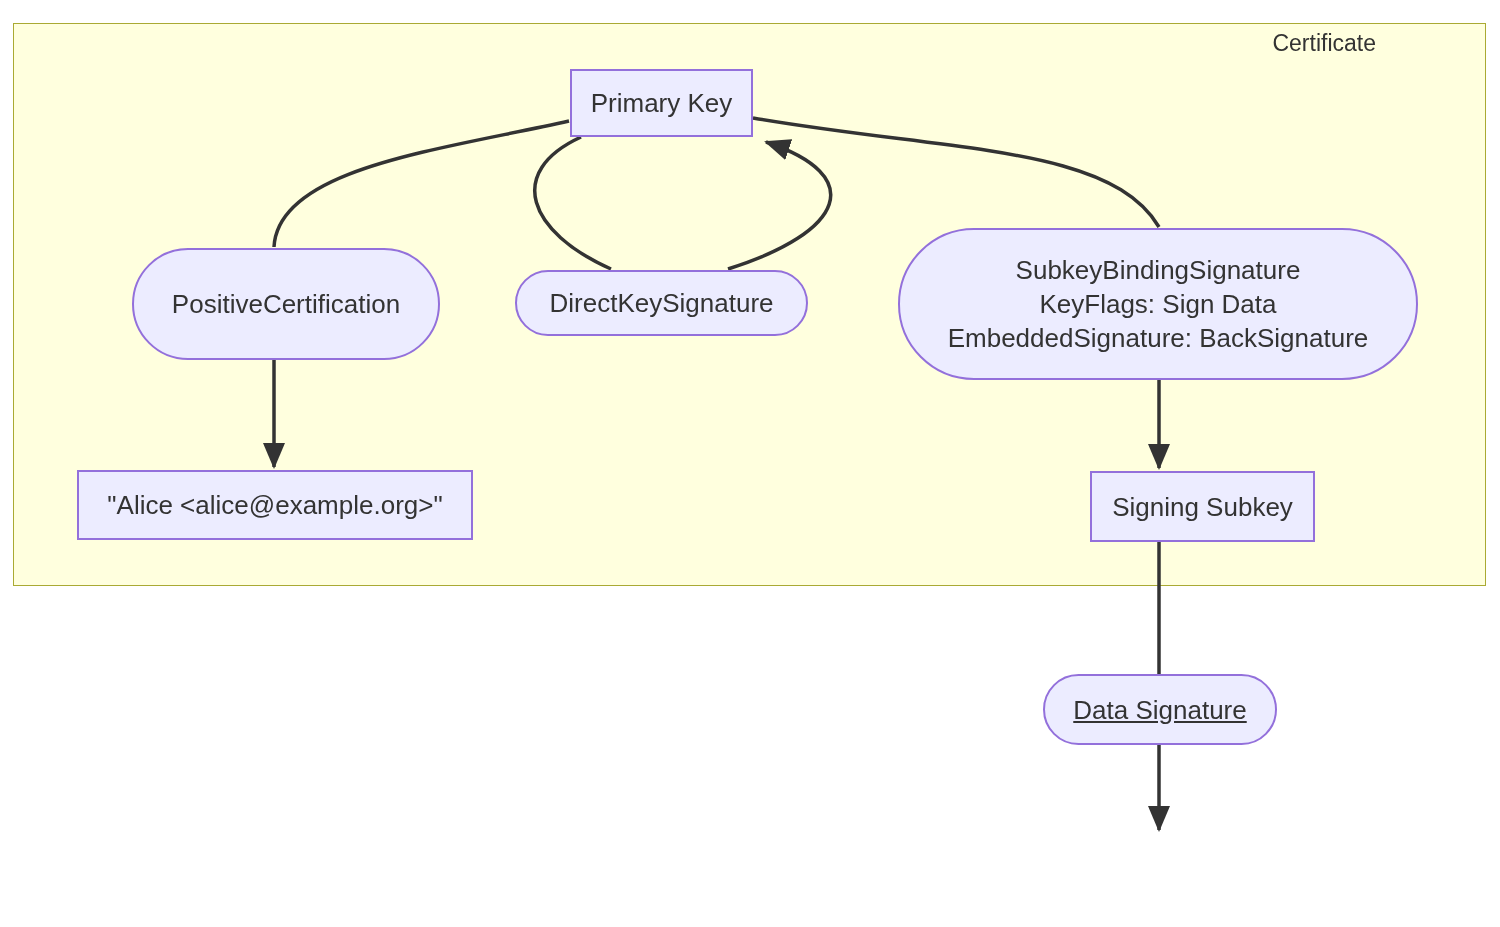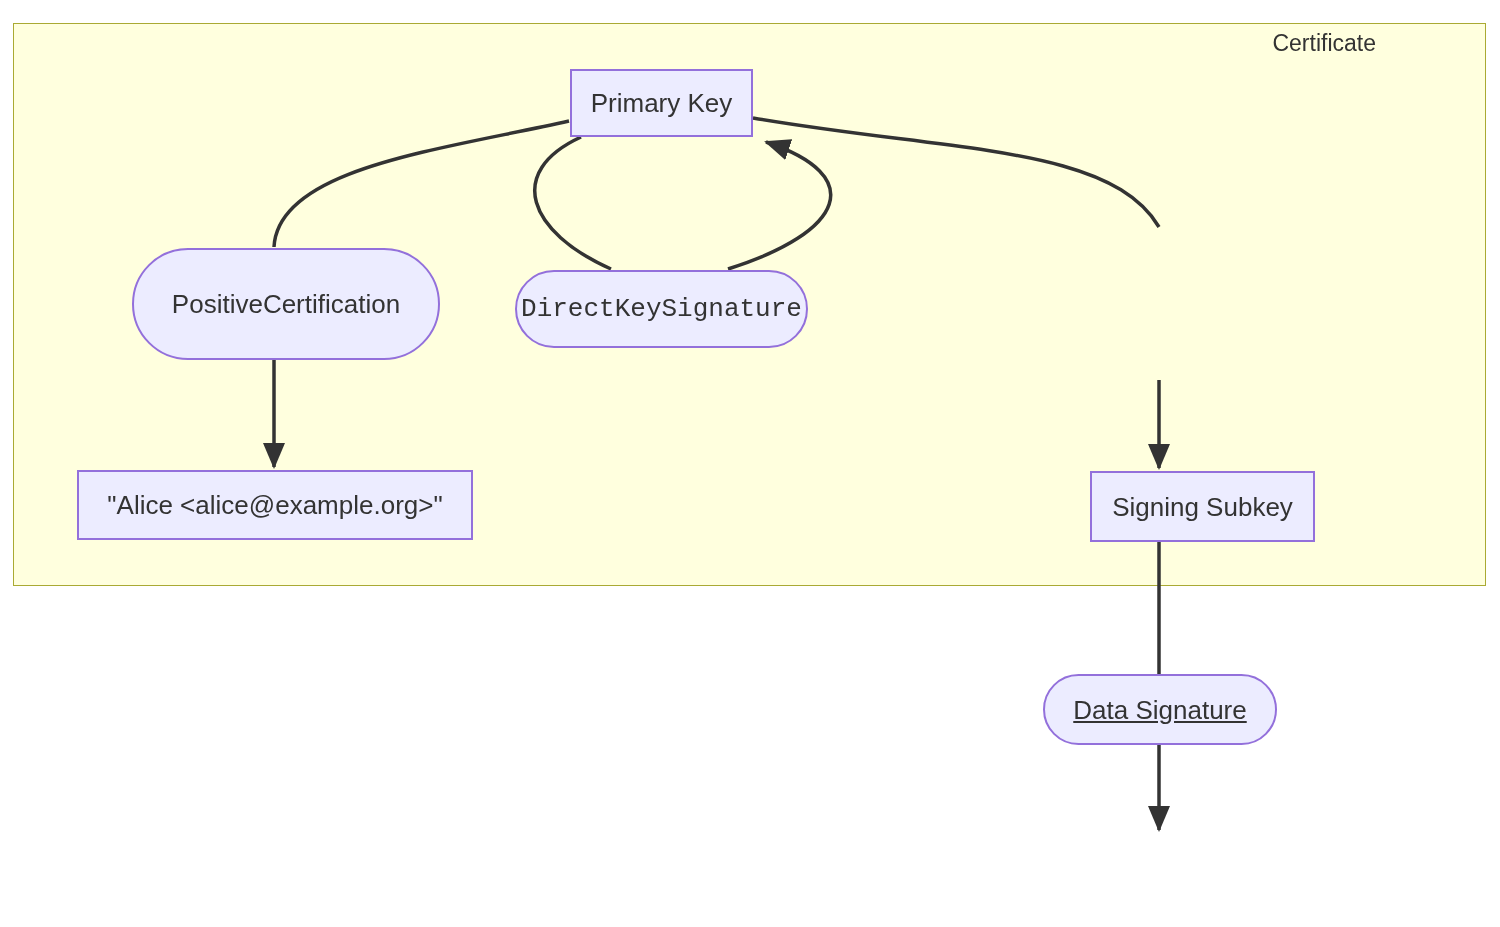--- a/index.html
+++ b/index.html
@@ -51,21 +51,21 @@
     line-height: 34px;
     color: #333333;
     z-index: 4;
   }
   .rect    { border-radius: 0; }
   .stadium { border-radius: 999px; }
   .rounded { border-radius: 9px; }
 
   .n-primary-key        { left: 570px;  top: 69px;  width: 183px; height: 68px;  }
   .n-positive-cert      { left: 132px;  top: 248px; width: 308px; height: 112px; }
-  .n-direct-key-sig     { left: 515px;  top: 270px; width: 293px; height: 78px; font-family: Liberation Mono, monospace;  }
+  .n-direct-key-sig     { left: 515px;  top: 270px; width: 293px; height: 66px;  }
   .n-subkey-binding-sig { left: 898px;  top: 228px; width: 520px; height: 152px; }
   .n-user-id            { left: 77px;   top: 470px; width: 396px; height: 70px;  }
   .n-signing-subkey     { left: 1090px; top: 471px; width: 225px; height: 71px;  }
   .n-data-signature     { left: 1043px; top: 674px; width: 234px; height: 71px; text-decoration: underline;  }
   .n-data               { left: 1116px; top: 833px; width: 88px;  height: 71px;  }
 </style>
 </head>
 <body>
 
 <div class="canvas">
@@ -94,20 +94,25 @@
   </div>
 
   <div class="node stadium n-positive-cert">
     <div>PositiveCertification</div>
   </div>
 
   <div class="node stadium n-direct-key-sig">
     <div>DirectKeySignature</div>
   </div>
 
+  <div class="node stadium n-subkey-binding-sig">
+    <div>SubkeyBindingSignature</div>
+    <div>KeyFlags: Sign Data</div>
+    <div>EmbeddedSignature: BackSignature</div>
+  </div>
 
   <div class="node rect n-user-id">
     <div>"Alice &lt;alice@example.org&gt;"</div>
   </div>
 
   <div class="node rect n-signing-subkey">
     <div>Signing Subkey</div>
   </div>
 
   <div class="node stadium n-data-signature">

